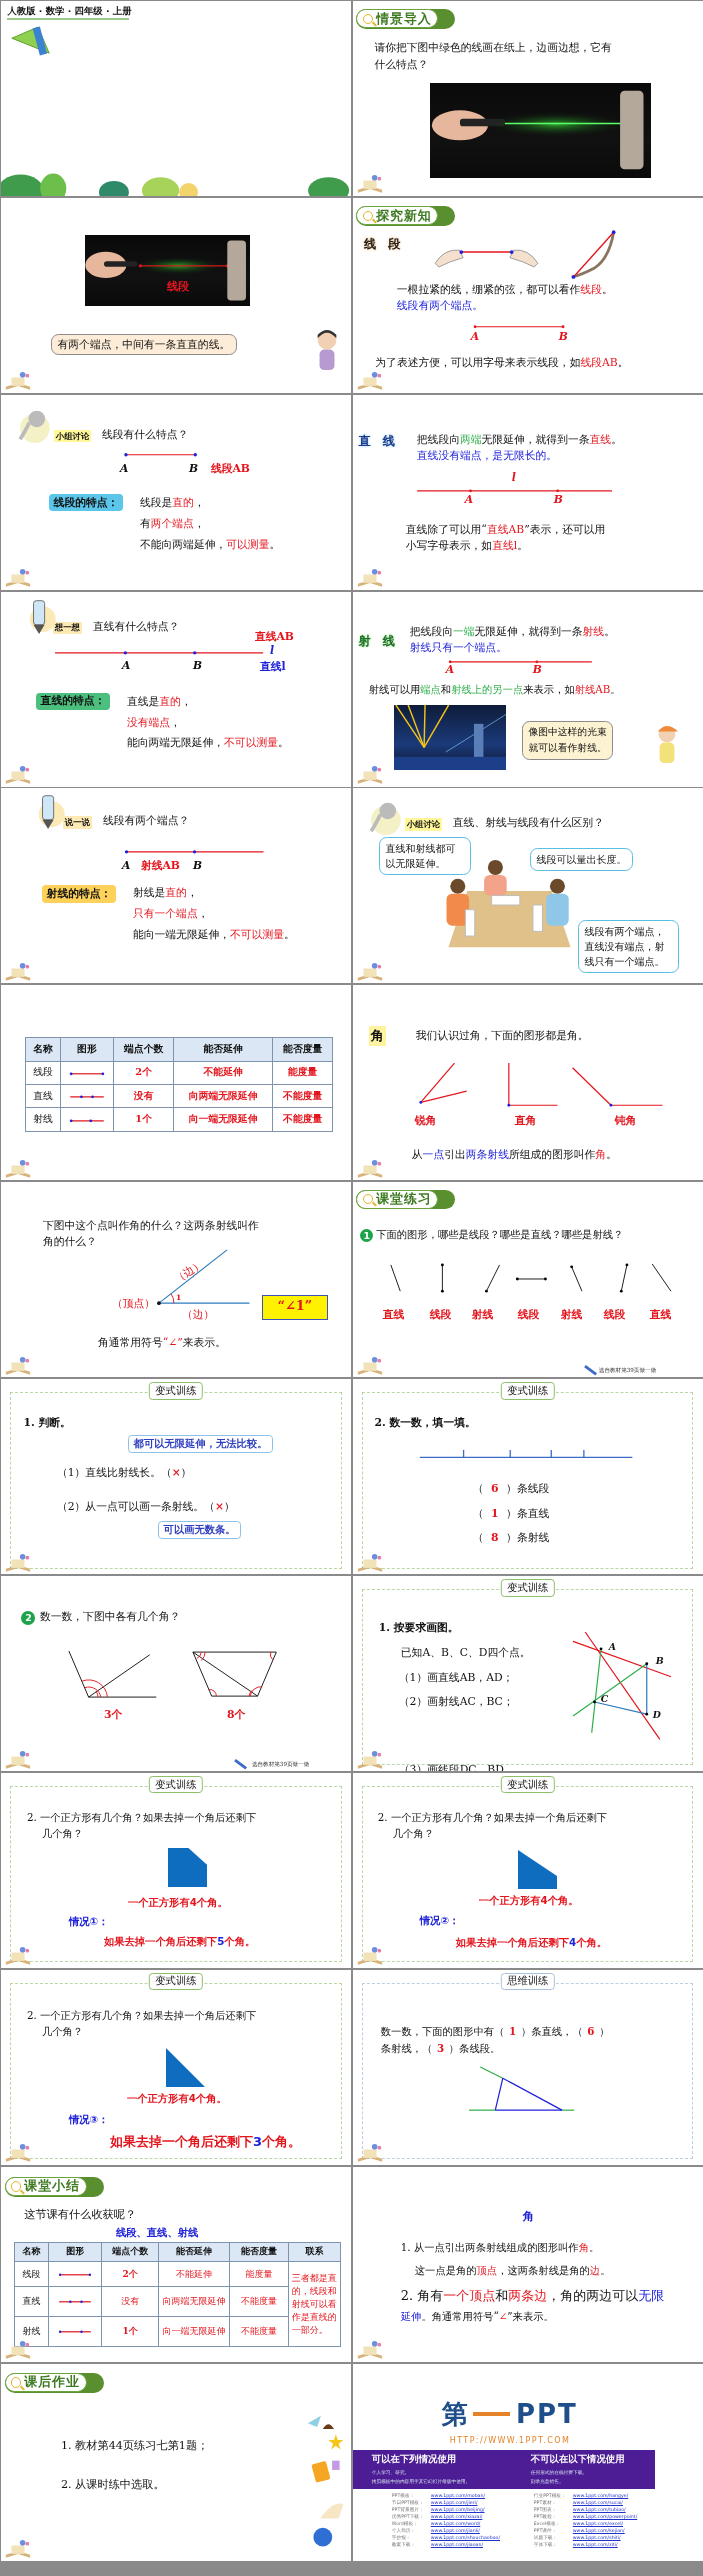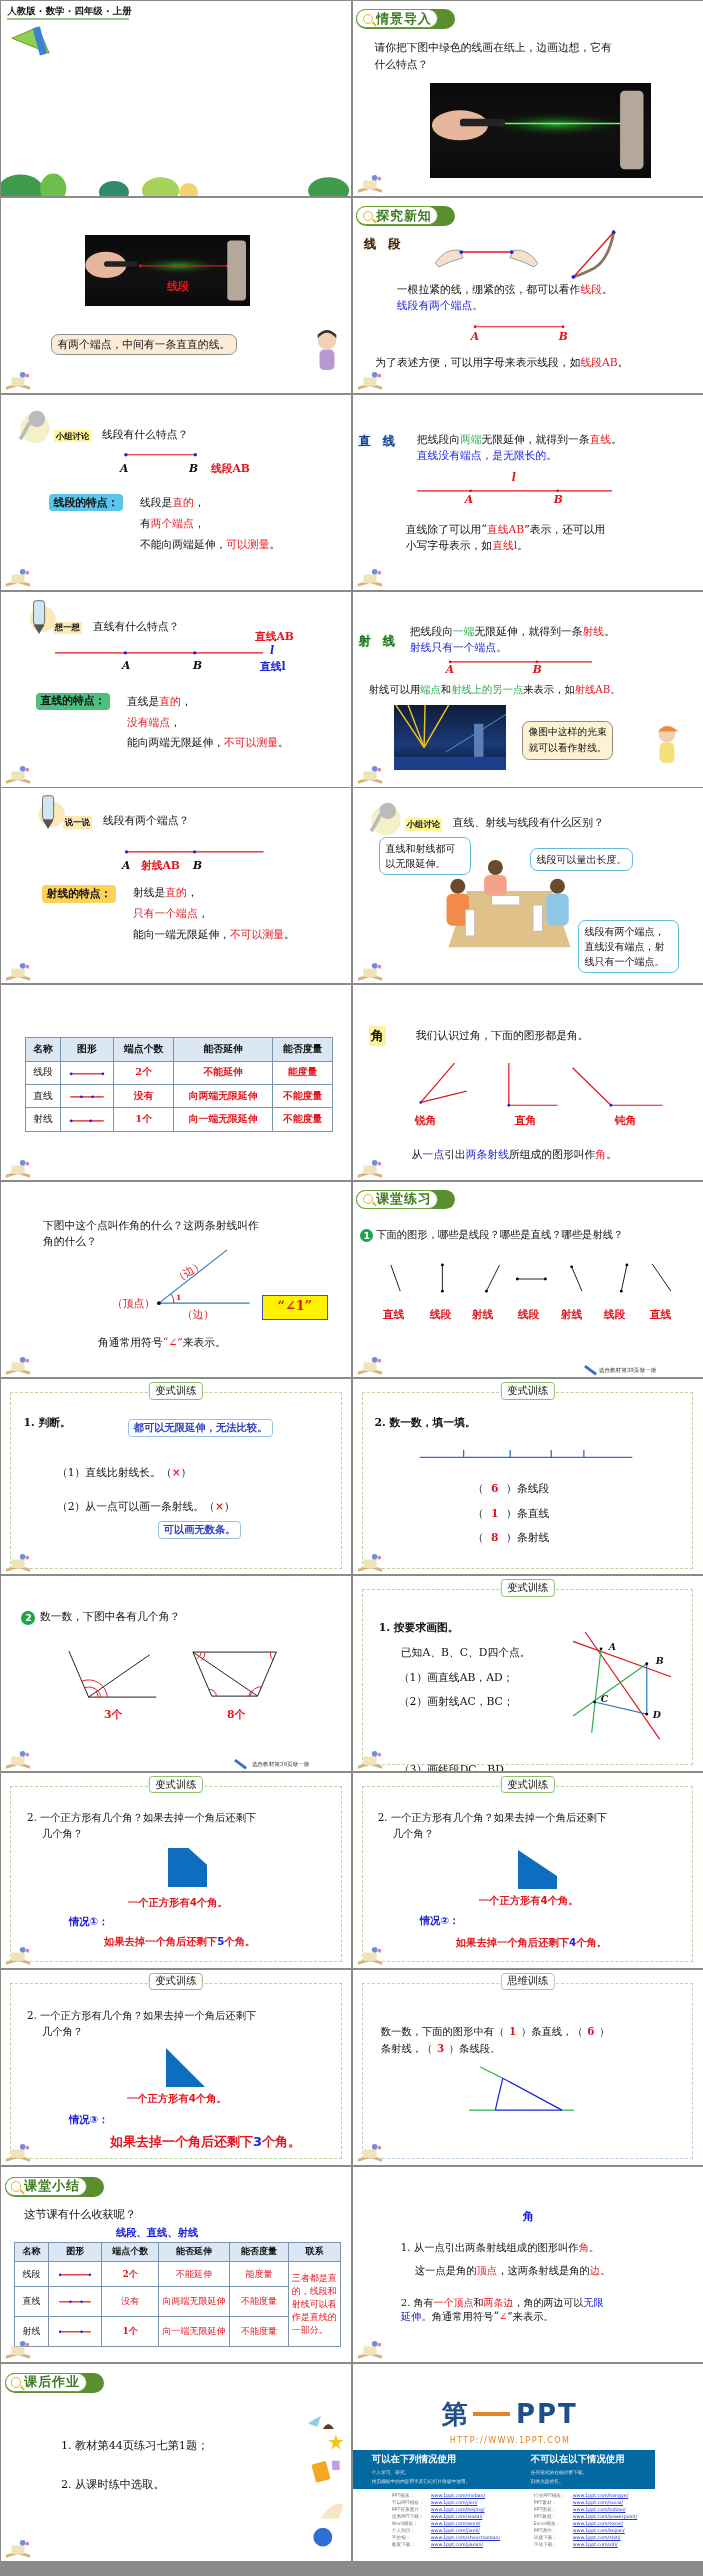--- a/index.html
+++ b/index.html
@@ -490,21 +490,21 @@
         <rect x="8" y="8" width="14" height="9" fill="#f1e2b8"></rect>
         <circle cx="20" cy="5" r="3" fill="#6a8ee0"></circle>
         <circle cx="25" cy="6" r="2" fill="#e57fa0"></circle>
       </svg>
   </div>
 
   <div class="slide">
     <div class="frame"></div>
     <div class="badge">变式训练</div>
     <div class="tx bold" style="left:22.5px;top:36px;">1. 判断。</div>
-    <div class="callout" style="left:127px;top:40px;">都可以无限延伸，无法比较。</div>
+    <div class="callout" style="left:127px;top:56px;">都可以无限延伸，无法比较。</div>
     <div class="tx" style="left:56px;top:86px;"><span>（1）直线比射线长。（</span><span class="red bold">×</span><span>）</span></div>
     <div class="tx" style="left:56px;top:120px;"><span>（2）从一点可以画一条射线。（</span><span class="red bold">×</span><span>）</span></div>
     <div class="callout" style="left:157px;top:142px;">可以画无数条。</div>
     <svg class="deco" viewBox="0 0 30 22">
         <path d="M2 18 L15 14 L28 18 L28 21 L15 17 L2 21Z" fill="#d7b27a"></path>
         <rect x="8" y="8" width="14" height="9" fill="#f1e2b8"></rect>
         <circle cx="20" cy="5" r="3" fill="#6a8ee0"></circle>
         <circle cx="25" cy="6" r="2" fill="#e57fa0"></circle>
       </svg>
   </div>
@@ -738,21 +738,21 @@
         <rect x="8" y="8" width="14" height="9" fill="#f1e2b8"></rect>
         <circle cx="20" cy="5" r="3" fill="#6a8ee0"></circle>
         <circle cx="25" cy="6" r="2" fill="#e57fa0"></circle>
       </svg>
   </div>
 
   <div class="slide">
     <div class="tx blue bold" style="left:170px;top:41px;font-size:11.2px;">角</div>
     <div class="tx" style="left:48px;top:73px;font-size:10.3px;"><span>1. 从一点引出两条射线组成的图形叫作</span><span class="red">角</span><span>。</span></div>
     <div class="tx" style="left:62px;top:96px;font-size:10.3px;"><span>这一点是角的</span><span class="red">顶点</span><span>，这两条射线是角的</span><span class="red">边</span><span>。</span></div>
-    <div class="tx" style="left:48px;top:119px;font-size:10px;margin-top:9px;"><span>2. 角有</span><span class="red">一个顶点</span><span>和</span><span class="red">两条边</span><span>，角的两边可以</span><span class="blue">无限</span></div>
+    <div class="tx" style="left:48px;top:119px;font-size:13px;"><span>2. 角有</span><span class="red">一个顶点</span><span>和</span><span class="red">两条边</span><span>，角的两边可以</span><span class="blue">无限</span></div>
     <div class="tx" style="left:48px;top:142px;font-size:10.3px;"><span class="blue">延伸</span><span>。角通常用符号“</span><span class="red">∠</span><span>”来表示。</span></div>
     <svg class="deco" viewBox="0 0 30 22">
         <path d="M2 18 L15 14 L28 18 L28 21 L15 17 L2 21Z" fill="#d7b27a"></path>
         <rect x="8" y="8" width="14" height="9" fill="#f1e2b8"></rect>
         <circle cx="20" cy="5" r="3" fill="#6a8ee0"></circle>
         <circle cx="25" cy="6" r="2" fill="#e57fa0"></circle>
       </svg>
   </div>
 
   <div class="slide" style="height:197px;">
@@ -781,21 +781,21 @@
       </svg>
   </div>
 
   <div class="slide" style="height:197px;font-family:'DejaVu Sans',sans-serif;">
     <div style="position:absolute;left:89px;top:33px;display:flex;align-items:center;gap:5.6px;">
       <span style="font-size:26px;font-weight:bold;color:#1f4f8a;">第</span>
       <span style="display:inline-block;width:37px;height:4.7px;background:#e5832a;"></span>
       <span style="font-size:26px;font-weight:bold;color:#1f4f8a;letter-spacing:1.9px;">PPT</span>
     </div>
     <div style="position:absolute;left:97px;top:72px;font-size:8px;color:#e5832a;letter-spacing:1.4px;">HTTP://WWW.1PPT.COM</div>
-    <div style="position:absolute;left:0;top:86px;width:302px;height:39px;background:#0369a1;color:#fff;">
+    <div style="position:absolute;left:0;top:86px;width:302px;height:39px;background:#4c1d95;color:#fff;">
       <div style="position:absolute;left:19px;top:3.7px;font-size:9.4px;font-weight:bold;">可以在下列情况使用</div>
       <div style="position:absolute;left:19px;top:19px;font-size:4.7px;color:#d6e0ee;">个人学习、研究。</div>
       <div style="position:absolute;left:19px;top:28px;font-size:4.7px;color:#d6e0ee;">拷贝模板中的内容用于其它幻灯片母版中使用。</div>
       <div style="position:absolute;left:178px;top:3.7px;font-size:9.4px;font-weight:bold;">不可以在以下情况使用</div>
       <div style="position:absolute;left:178px;top:19px;font-size:4.7px;color:#d6e0ee;">任何形式的在线付费下载。</div>
       <div style="position:absolute;left:178px;top:28px;font-size:4.7px;color:#d6e0ee;">刻录光盘销售。</div>
     </div>
     <div style="position:absolute;left:39px;top:128px;font-size:4.7px;line-height:7px;">
       <div><span style="color:#777;display:inline-block;width:39px;">PPT模板：</span><span style="color:#2233cc;text-decoration:underline;">www.1ppt.com/moban/</span></div>
       <div><span style="color:#777;display:inline-block;width:39px;">节日PPT模板：</span><span style="color:#2233cc;text-decoration:underline;">www.1ppt.com/jieri/</span></div>

